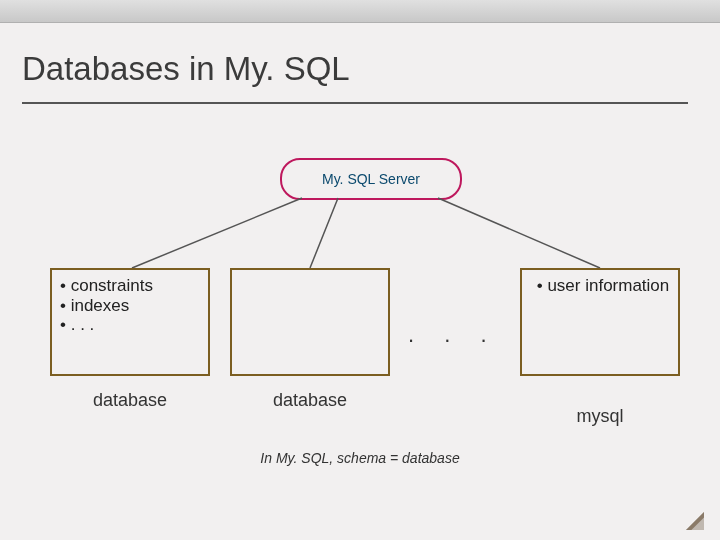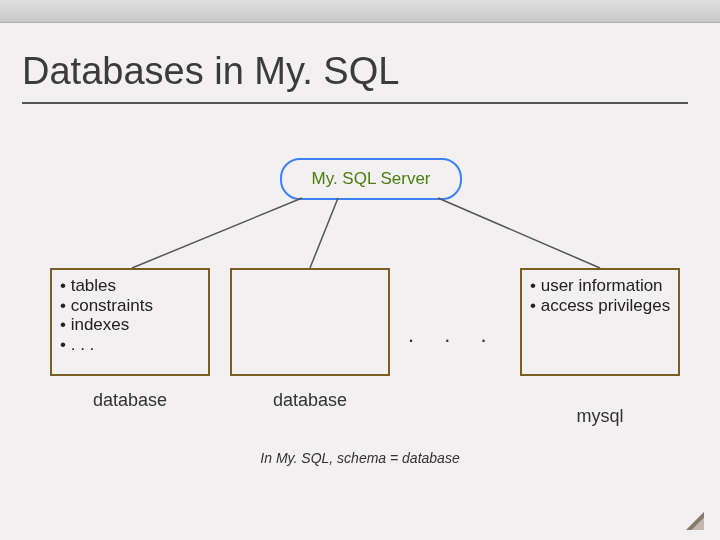--- a/index.html
+++ b/index.html
@@ -23,44 +23,44 @@
     position: absolute;
     right: 16px;
     bottom: 10px;
     width: 18px; height: 18px;
   }
   .corner svg { width: 18px; height: 18px; }
   .title {
     position: absolute;
     left: 22px;
     top: 50px;
-    font-size: 38px;
+    font-size: 33px;
     color: #3b3b3b;
     font-family: Tahoma, Verdana, sans-serif;
   }
   .title-rule {
     position: absolute;
     left: 22px;
     top: 102px;
     width: 666px;
     height: 2px;
     background: #555;
   }
   .server {
     position: absolute;
     left: 280px;
     top: 158px;
     width: 178px;
     height: 38px;
-    border: 2px solid #3b82f6;
+    border: 2px solid #be185d;
     border-radius: 20px;
     text-align: center;
     line-height: 38px;
-    font-size: 17px;
-    color: #4d7c0f;
+    font-size: 14px;
+    color: #0c4a6e;
     background: #f2f0f0;
   }
   .linebox {
     position: absolute;
     left: 0; top: 0;
     pointer-events: none;
   }
   .dbbox {
     position: absolute;
     border: 2px solid #7b5e21;
@@ -76,21 +76,21 @@
     list-style: none;
     font-size: 17px;
     color: #222;
     line-height: 1.15;
   }
   .dbbox li::before {
     content: "• ";
   }
   #box1 { left: 50px;  top: 268px; }
   #box2 { left: 230px; top: 268px; }
-  #box3 { left: 520px; top: 268px; }
+  #box3 { left: 520px; top: 268px; text-align: center; }
   .ellipsis {
     position: absolute;
     left: 408px;
     top: 322px;
     font-size: 22px;
     letter-spacing: 12px;
     color: #333;
   }
   .label {
     position: absolute;
@@ -124,35 +124,33 @@
 <div class="server">My. SQL Server</div>
 
 <svg class="linebox" width="720" height="540">
   <line x1="302" y1="198" x2="132" y2="268" stroke="#555" stroke-width="1.5"></line>
   <line x1="338" y1="198" x2="310" y2="268" stroke="#555" stroke-width="1.5"></line>
   <line x1="438" y1="198" x2="600" y2="268" stroke="#555" stroke-width="1.5"></line>
 </svg>
 
 <div id="box1" class="dbbox">
   <ul>
-    <li>tables</li>
     <li>constraints</li>
     <li>indexes</li>
     <li>. . .</li>
   </ul>
 </div>
 
 <div id="box2" class="dbbox"></div>
 
 <div class="ellipsis">. . .</div>
 
 <div id="box3" class="dbbox">
   <ul>
     <li>user information</li>
-    <li>access privileges</li>
   </ul>
 </div>
 
 <div id="lab1" class="label">database</div>
 <div id="lab2" class="label">database</div>
 <div id="lab3" class="label">mysql</div>
 
 <div class="caption">In My. SQL, schema = database</div>
 
 <div class="corner">

